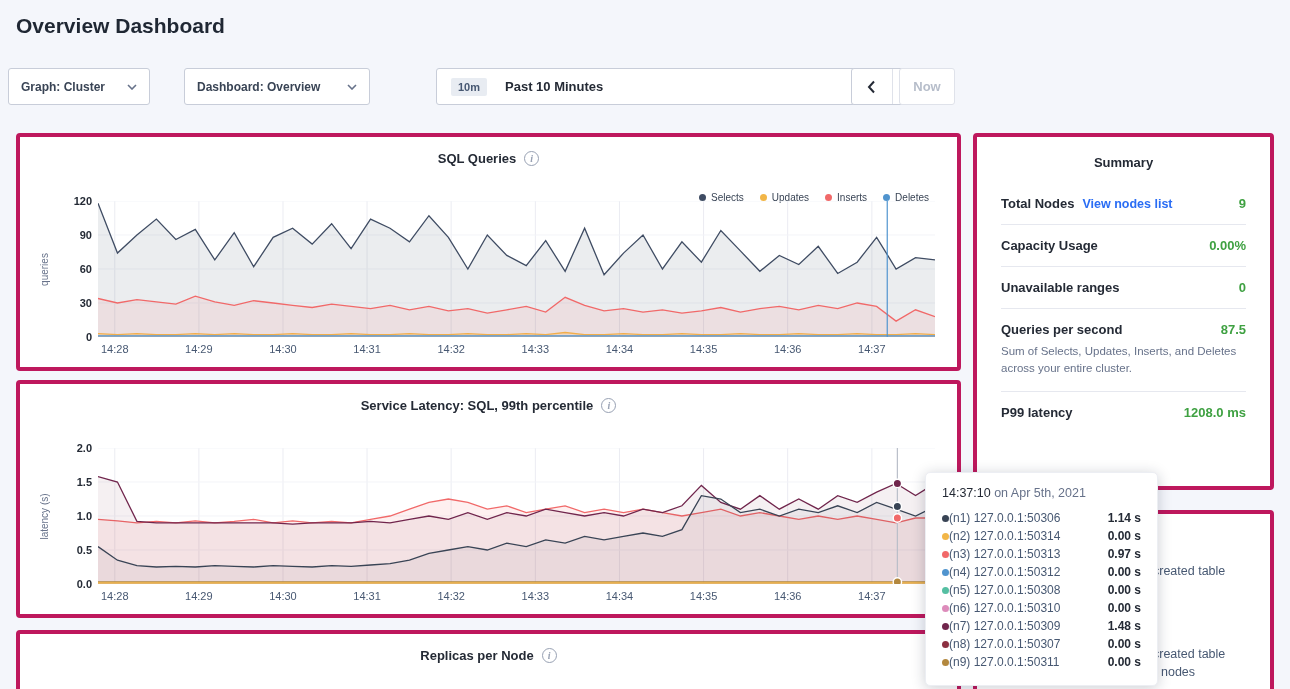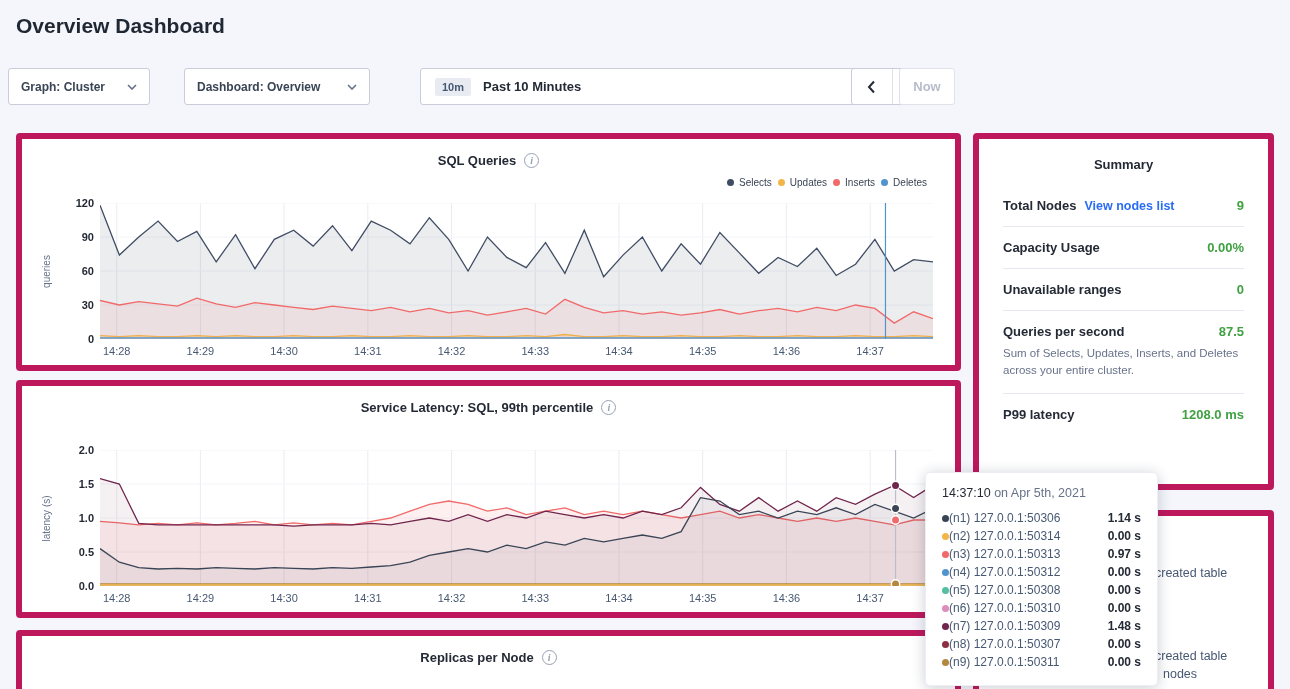--- a/index.html
+++ b/index.html
@@ -16,41 +16,41 @@
 
   
   .ctrl {
     position:absolute; top:68px; height:37px; background:#fff;
     border:1px solid #c8cdd9; border-radius:3px;
     display:flex; align-items:center; font-size:12px; font-weight:700; color:#394455;
     cursor:pointer;
   }
   #graph-dd   { left:8px;  width:142px; padding:0 12px; justify-content:space-between; }
   #dash-dd    { left:184px; width:186px; padding:0 12px; justify-content:space-between; }
-  #time-picker{ left:420px; width:504px; padding:0 14px; gap:12px; }
+  #time-picker{ left:436px; width:504px; padding:0 14px; gap:18px; }
   .badge { background:#e8ecf2; border-radius:2px; padding:3px 7px; font-size:11px; font-weight:700; color:#475872; }
   .time-label { font-size:13px; color:#242a35; }
   .chev { margin-left:auto; flex:none; }
   #nav-group { left:851px; width:81px; padding:0; }
   .navbtn { width:40px; height:100%; display:flex; align-items:center; justify-content:center; }
   .navbtn + .navbtn { border-left:1px solid #dfe2ea; }
   #now-btn { left:899px; width:56px; justify-content:center; font-size:13px; color:#b6bdca; border-color:#dfe2ea; }
 
   
-  .panel { position:absolute; background:#fff; border:6px solid #be185d; border-radius:4px; }
+  .panel { position:absolute; background:#fff; border:4px solid #be185d; border-radius:4px; }
   #chart0 { left:16px; top:133px; width:945px; height:238px; }
   #chart1 { left:16px; top:380px; width:945px; height:238px; }
   #chart2 { left:16px; top:630px; width:945px; height:200px; }
   #summary-panel { left:973px; top:133px; width:301px; height:357px; padding:18px 24px; }
   #events-panel  { left:973px; top:510px; width:301px; height:220px; }
 
   
   .chart-title { position:absolute; top:14px; left:0; right:0; display:flex; justify-content:center; align-items:center; gap:8px; font-size:13px; font-weight:700; color:#242a35; }
   .info { width:15px; height:15px; border-radius:50%; border:1px solid #98a1b3; color:#98a1b3; font-size:10px; line-height:13px; text-align:center; font-style:italic; font-family:"Liberation Serif", serif; cursor:pointer; flex:none; }
-  .legend { position:absolute; top:38px; right:28px; display:flex; gap:6px; align-items:center;justify-content:space-between; }
+  .legend { position:absolute; top:55px; right:28px; display:flex; gap:16px; align-items:center;justify-content:space-between; }
   .lg-item { display:flex; align-items:center; gap:5px; font-size:10px; color:#394455; cursor:pointer; }
   .lg-dot { width:7px; height:7px; border-radius:50%; display:inline-block; }
   .ylab { position:absolute; left:16px; top:64px; height:136px; width:16px; display:flex; align-items:center; justify-content:center; }
   .ylab span { transform:rotate(-90deg); font-size:10px; color:#67728a; white-space:nowrap; display:block; }
   .yticks { position:absolute; left:30px; width:42px; top:64px; height:136px; }
   .yticks span { position:absolute; right:0; transform:translateY(-50%); font-size:11px; font-weight:700; color:#242a35; }
   .plot { position:absolute; left:78px; right:22px; top:64px; height:136px; }
   .plot svg { width:100%; height:100%; display:block; }
   .xticks { position:absolute; left:78px; right:22px; top:206px; height:14px; }
   .xticks span { position:absolute; transform:translateX(-50%); font-size:11px; color:#475872; }

